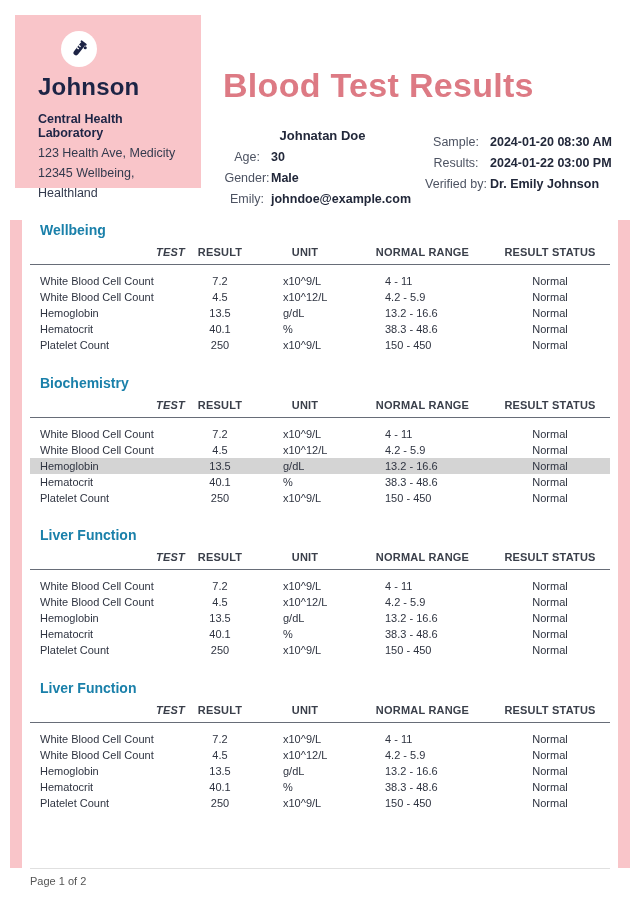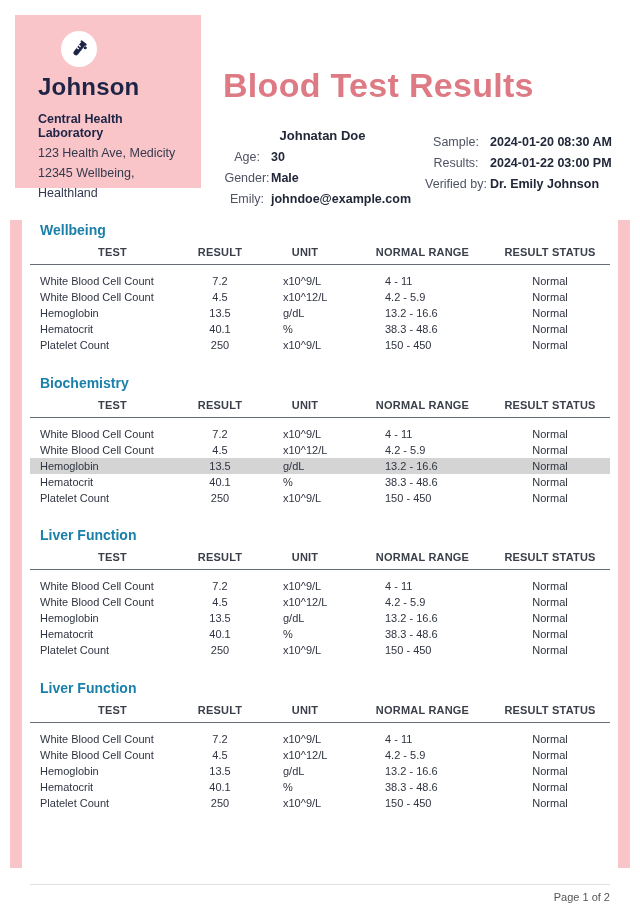--- a/index.html
+++ b/index.html
@@ -53,33 +53,33 @@
     padding-top:3px;
   }
   .section{margin-bottom:22px;}
   .section-heading{font-size:14px;line-height:15px;font-weight:700;color:var(--section-teal);margin:0 0 8px 18px;}
   table.results-table{border-collapse:collapse;table-layout:fixed;width:580px;margin-left:8px;}
   col.c1{width:155px;} col.c2{width:70px;} col.c3{width:100px;} col.c4{width:135px;} col.c5{width:120px;}
   .results-table th{
     font-size:11px;font-weight:700;color:#3a3f4a;letter-spacing:.2px;
     padding:0 0 6px 0;border-bottom:1px solid var(--header-line);text-align:center;white-space:nowrap;
   }
-  .results-table th.c-test{text-align:center;padding-left:10px;}
+  .results-table th.c-test{text-align:right;padding-left:10px;font-style:italic;}
   .results-table td{font-size:11px;color:var(--text-dark);padding:1.5px 0;line-height:13px;white-space:nowrap;}
   .results-table tbody tr:first-child td{padding-top:10px;}
   td.c-test{padding-left:10px;}
   td.c-result{text-align:center;}
   td.c-unit{padding-left:28px;}
   td.c-range{padding-left:30px;}
   td.c-status{text-align:center;}
   tr.highlight td{background:var(--highlight-gray);}
   
   .page-footer{
-    margin:16px 30px;border-top:1px solid var(--footer-line);
-    text-align:right;padding-top:6px;font-size:11px;color:var(--footer-text);
+    margin:0 30px;border-top:1px solid var(--footer-line);
+    text-align:left;padding-top:6px;font-size:11px;color:var(--footer-text);
   }
 </style>
 </head>
 <body>
 
 <header class="page-header">
   <div class="brand-box">
     <div class="logo-circle">
       <svg class="logo-svg" width="22" height="22" viewBox="0 0 24 24">
         <g transform="rotate(38 12 12)">

